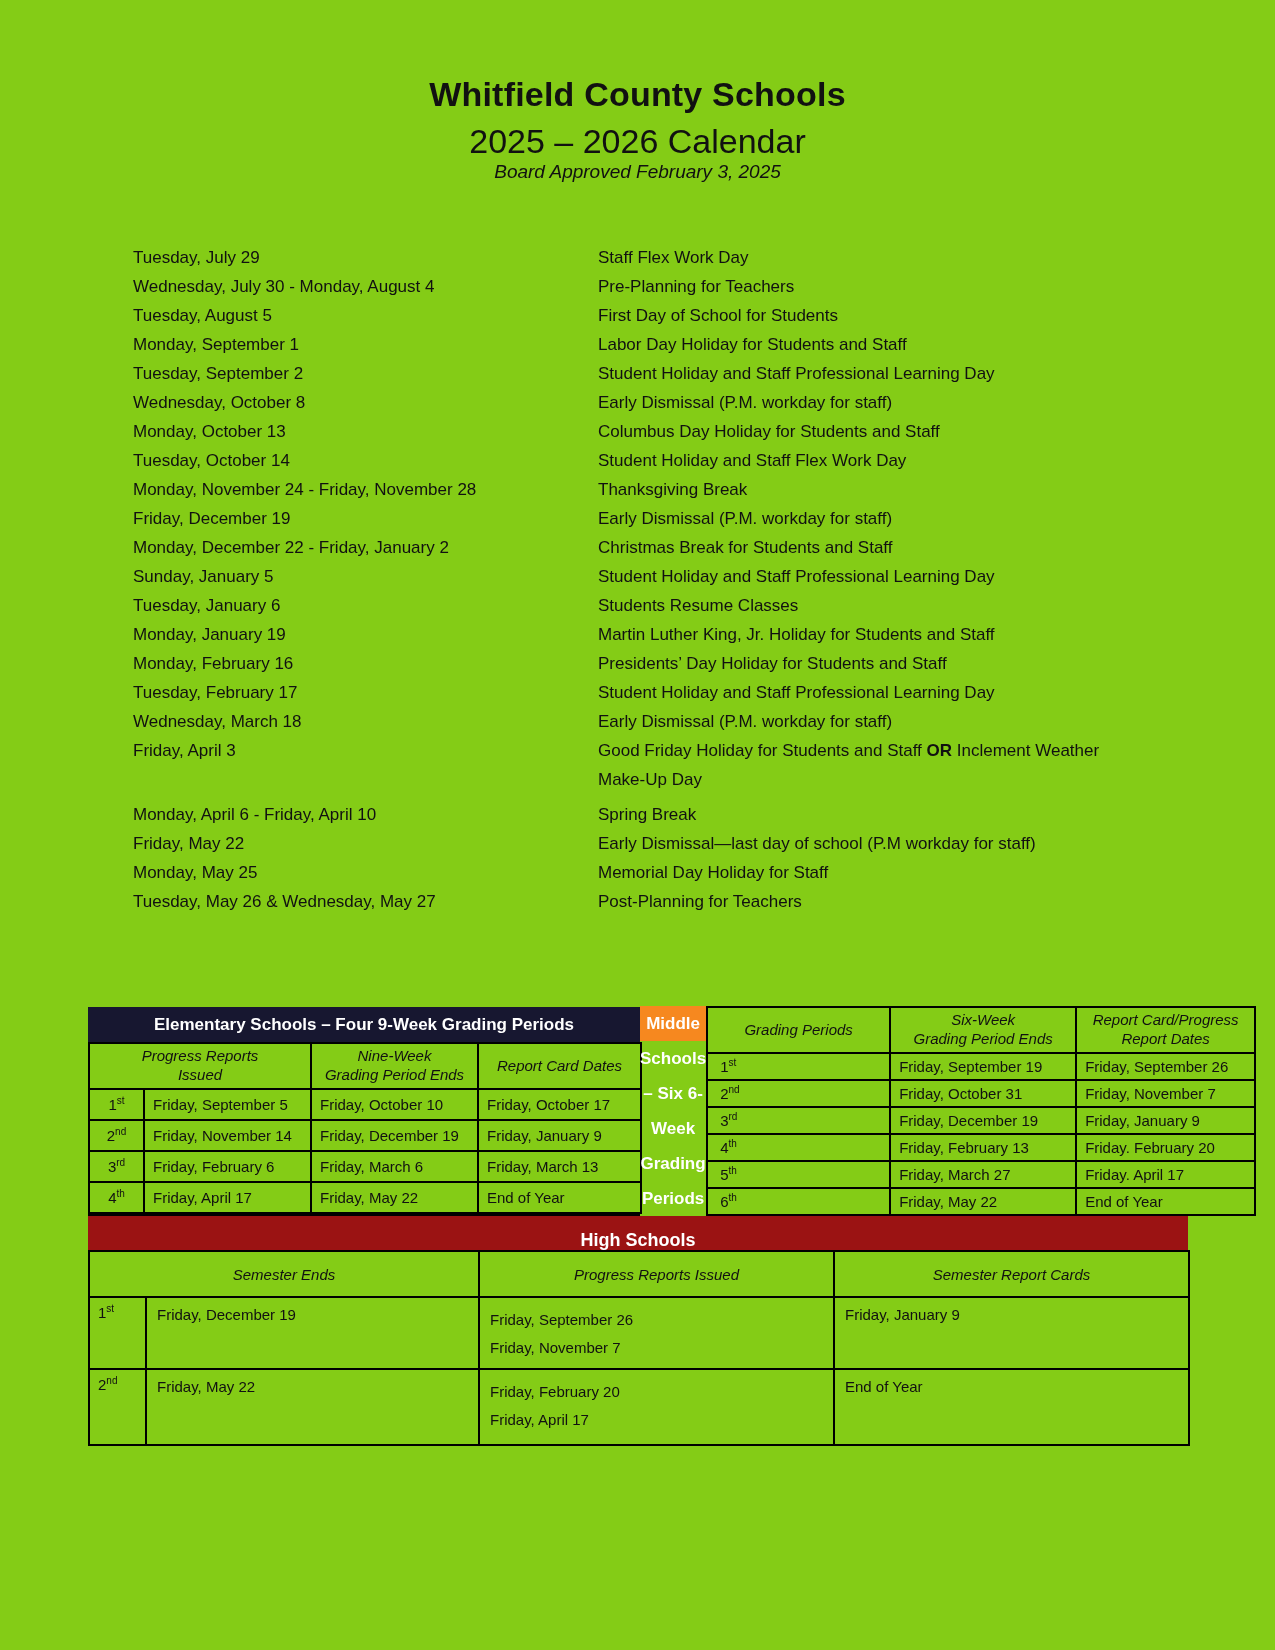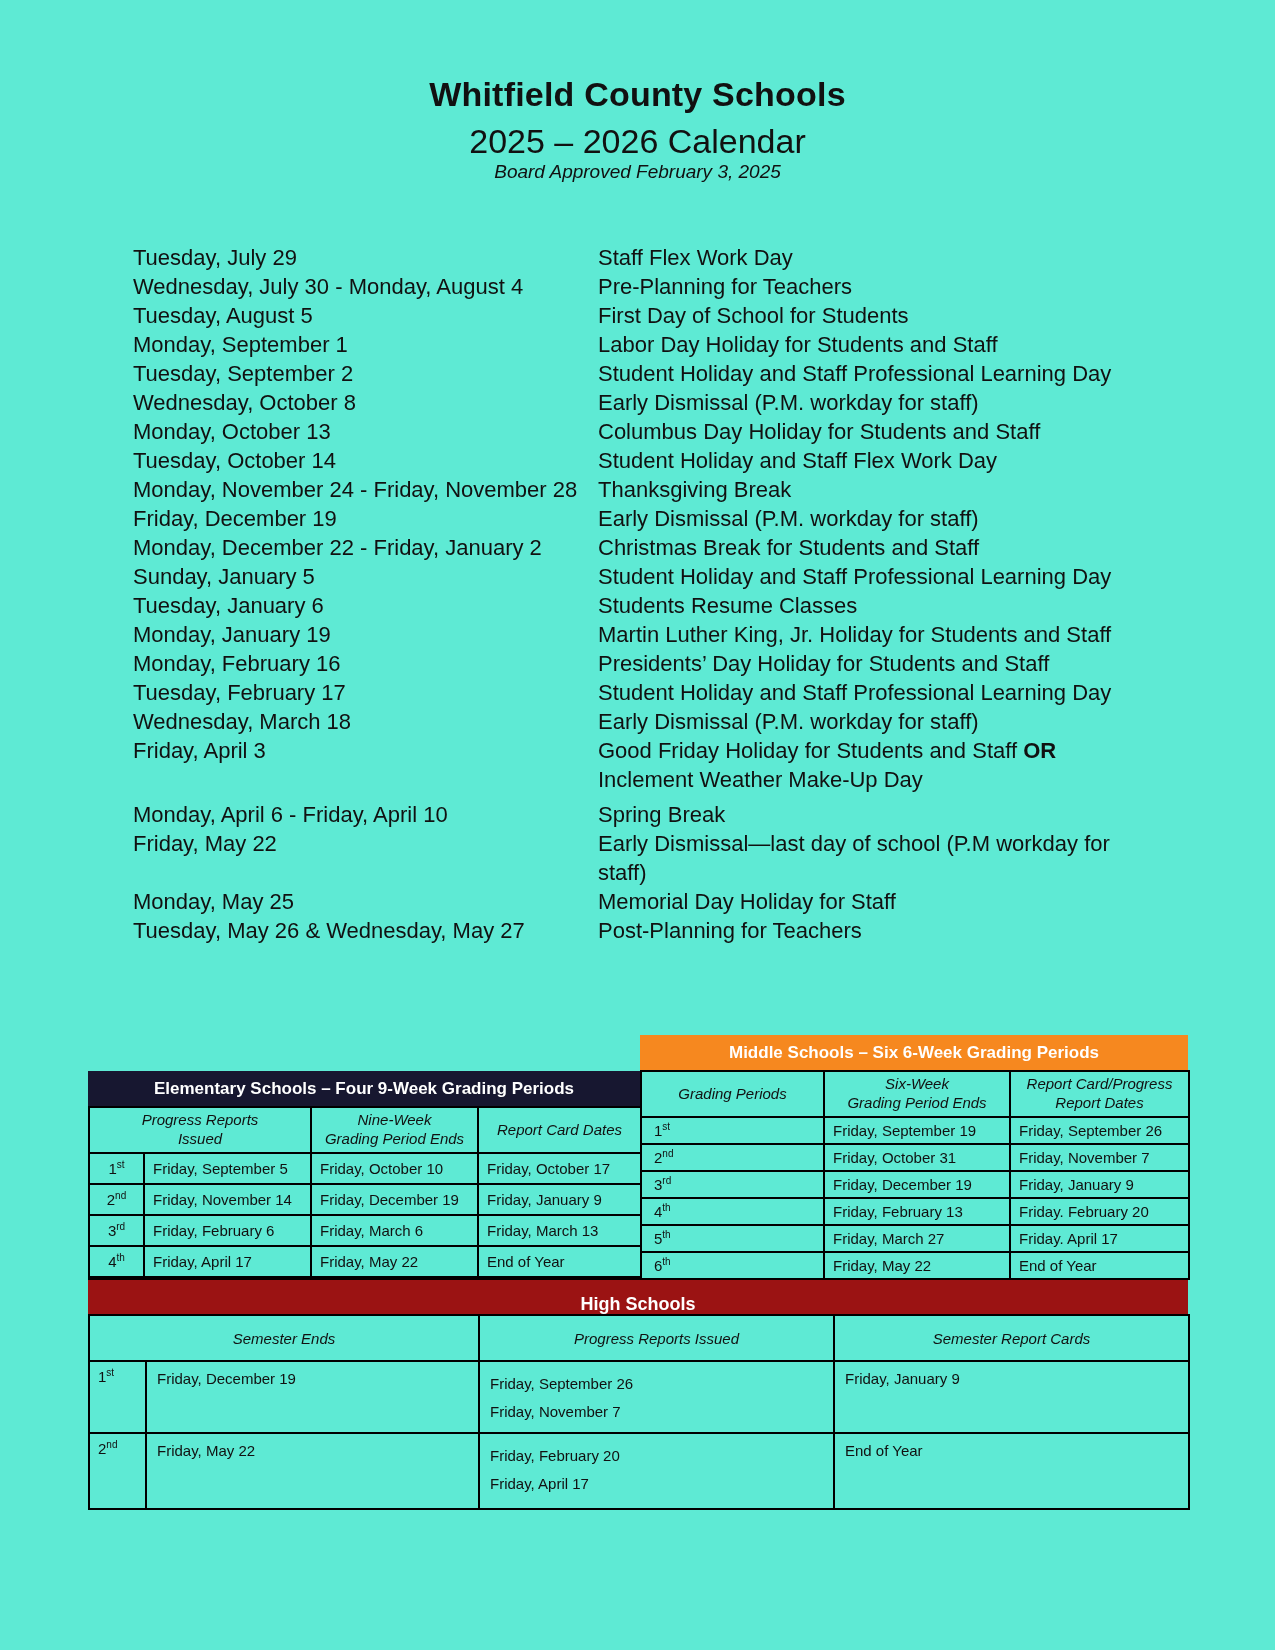--- a/index.html
+++ b/index.html
@@ -1,20 +1,20 @@
 <!DOCTYPE html>
 <html><head>
 <meta charset="utf-8">
 <style>
   html, body { margin: 0; padding: 0; background: #fff; }
   .page {
     position: relative;
     width: 1275px;
     height: 1650px;
-    background: #5eead4;
+    background: #84cc16;
     color: #111;
     font-family: "Liberation Sans", sans-serif;
     overflow: hidden;
   }
   
   .title {
     margin: 0;
     padding-top: 75px;
     text-align: center;
     font-size: 34px;
@@ -27,33 +27,33 @@
     font-size: 34px;
   }
   .approval {
     text-align: center;
     font-size: 19px;
     font-style: italic;
   }
   
   .schedule {
     margin: 60px 0 0 133px;
-    font-size: 22px;
+    font-size: 17px;
     line-height: 29px;
   }
   .srow { display: flex; }
   .srow.gap { margin-top: 6px; }
   .sdate { width: 465px; flex: 0 0 465px; }
   .sevent { width: 520px; flex: 0 0 520px; }
   .sevent b { font-weight: bold; }
   
   .gtables { margin: 90px 0 0 88px; width: 1100px; }
   .gtop { display: flex; align-items: flex-end; }
   .ghalf-left  { width: 552px; display: flex; flex-direction: column; }
-  .ghalf-right { width: 548px; display: flex; flex-direction: column; }
+  .ghalf-right { width: 548px; display: flex; flex-direction: row; }
   .band {
     color: #fff;
     font-weight: bold;
     font-size: 17px;
     text-align: center;
     height: 35px;
     line-height: 35px;
   }
   .band.navy { background: #171730; }
   .band.orange { background: #F6881F; }

